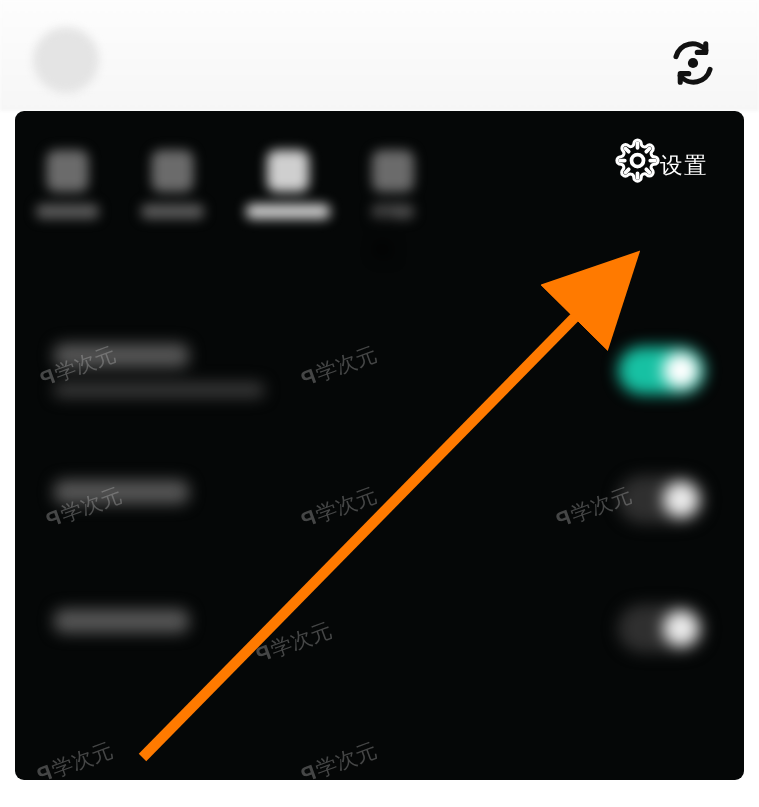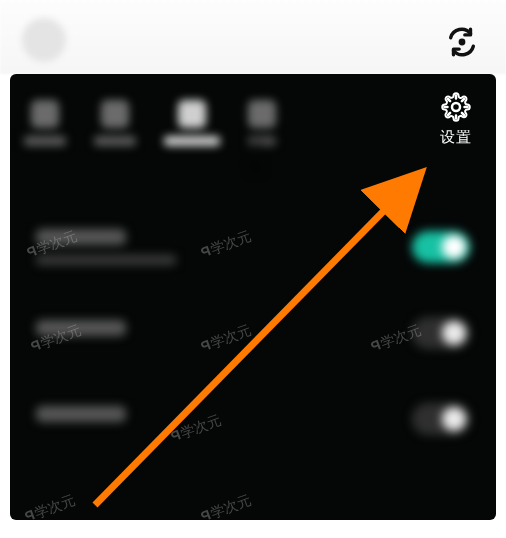--- a/index.html
+++ b/index.html
@@ -13,21 +13,21 @@
   .panel{position:absolute;left:10px;top:74px;width:486px;height:446px;background:#050707;border-radius:6px;overflow:hidden;}
   
   .tabs{position:absolute;left:0;top:12px;width:100%;height:74px;display:flex;align-items:center;}
   .tab{flex:0 0 auto;display:flex;flex-direction:column;align-items:center;justify-content:center;margin:0 14px;filter:blur(4px);}
   .tab .ico{width:28px;height:28px;border-radius:6px;background:#6b6b6b;margin-bottom:8px;}
   .tab .lbl{width:42px;height:10px;border-radius:4px;background:#5a5a5a;}
   .tab.sel .ico{background:#cfcfcf;}
   .tab.sel .lbl{background:#cfcfcf;width:56px;}
   .tab.small .lbl{width:28px;background:#4a4a4a;}
   
-  .settings{position:absolute;right:24px;top:18px;display:flex;flex-direction:column;align-items:center;cursor:pointer;}
+  .settings{position:absolute;right:24px;top:18px;display:flex;flex-direction:row;align-items:center;cursor:pointer;}
   .settings svg{width:30px;height:30px;stroke:#fff;fill:none;stroke-width:2;}
   .settings .txt{color:#fff;font-size:15px;margin-top:6px;letter-spacing:1px;}
   
   .rows{position:absolute;left:0;top:130px;width:100%;}
   .row{position:relative;height:86px;display:flex;align-items:center;padding:0 26px;filter:blur(5px);}
   .row .title{width:90px;height:16px;background:#565656;border-radius:6px;margin-bottom:10px;}
   .row .sub{width:140px;height:10px;background:#3a3a3a;border-radius:4px;}
   .row .col{display:flex;flex-direction:column;}
   .toggle{position:absolute;right:26px;top:50%;transform:translateY(-50%);width:58px;height:32px;border-radius:16px;}
   .toggle.on{background:#17c1a3;}

